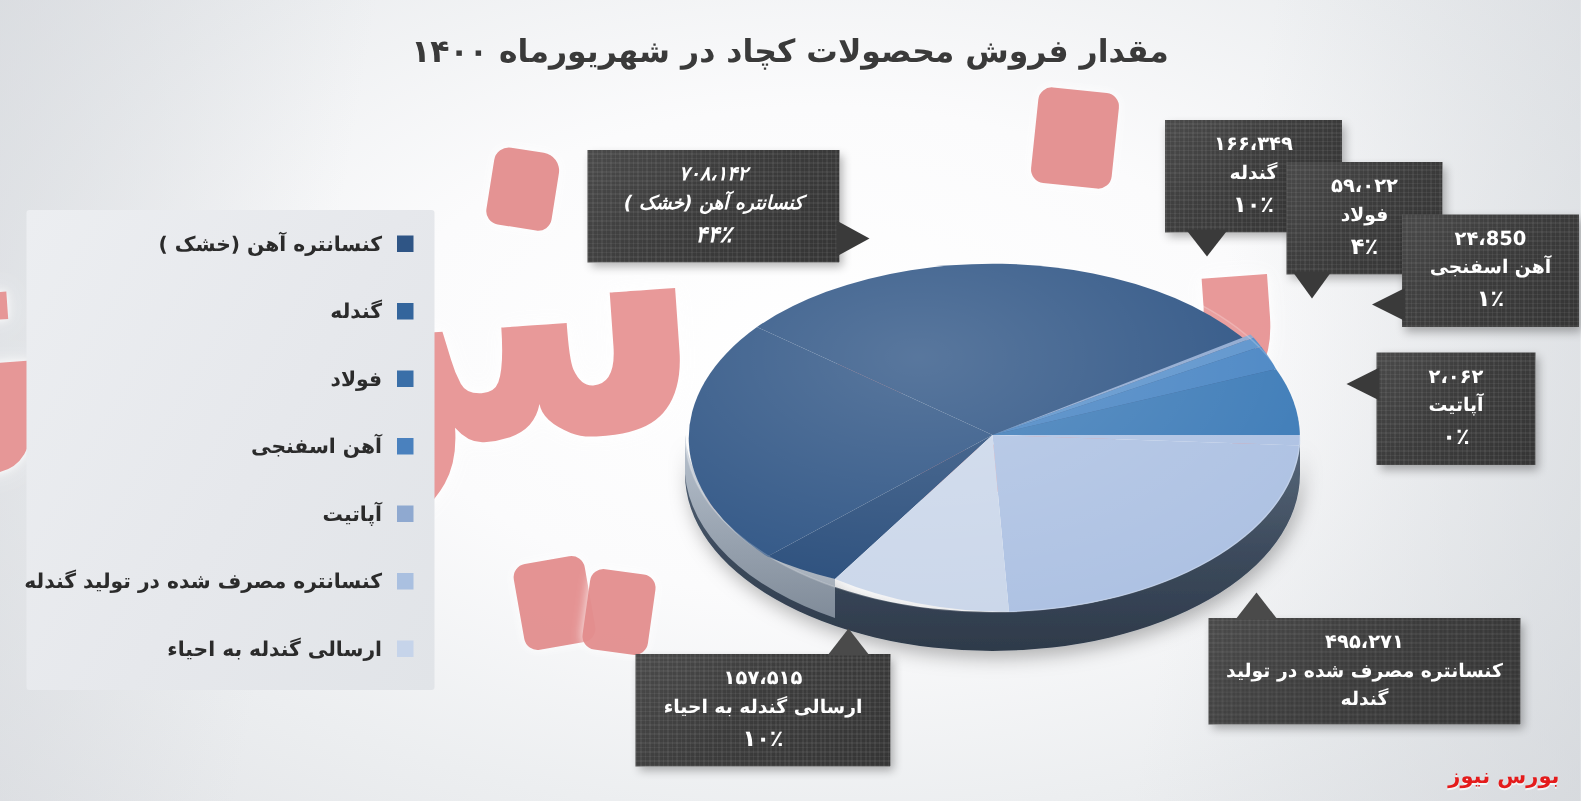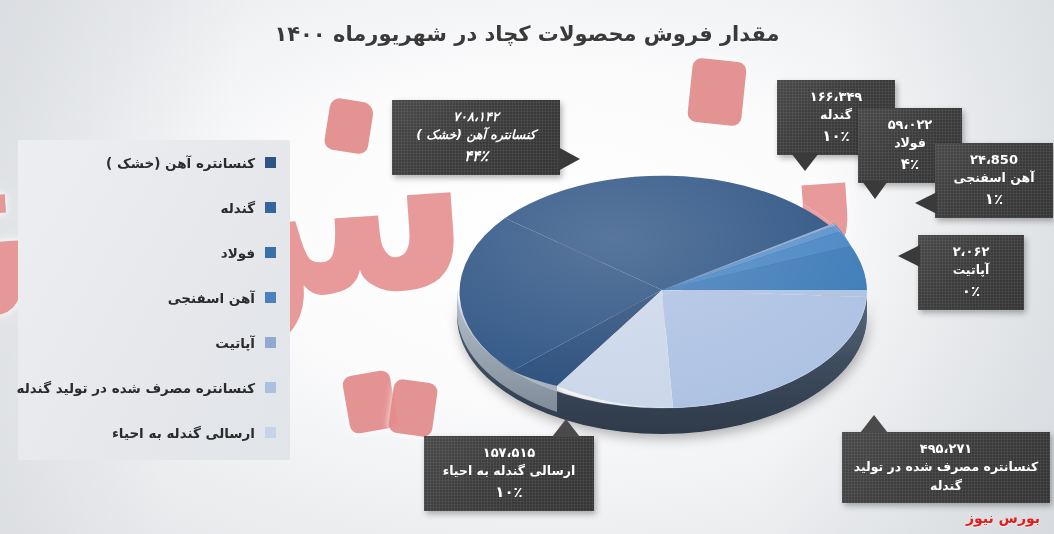--- a/index.html
+++ b/index.html
@@ -224,21 +224,21 @@
     <span class="tail" style="left:-20px;bottom:4px;border-top:11px solid transparent;border-bottom:11px solid transparent;border-right:22px solid #3a3a3a;"></span>
   </div>
 
   <div class="callout" style="left:918px;top:235px;width:84px;">
     <div class="num">۲،۰۶۲</div>
     <div class="nm">آپاتیت</div>
     <div class="pc">۰٪</div>
     <span class="tail" style="left:-20px;top:10px;border-top:11px solid transparent;border-bottom:11px solid transparent;border-right:22px solid #3a3a3a;"></span>
   </div>
 
-  <div class="callout" style="left:806px;top:432px;width:186px;margin-left:36px;">
+  <div class="callout" style="left:806px;top:412px;width:186px;">
     <div class="num">۴۹۵،۲۷۱</div>
     <div class="nm">کنسانتره مصرف شده در تولید گندله</div>
     <span class="tail" style="left:18px;top:-17px;border-left:14px solid transparent;border-right:14px solid transparent;border-bottom:18px solid #4a4a4a;"></span>
   </div>
 
   <div class="callout" style="left:424px;top:436px;width:148px;">
     <div class="num">۱۵۷،۵۱۵</div>
     <div class="nm">ارسالی گندله به احیاء</div>
     <div class="pc">۱۰٪</div>
     <span class="tail" style="right:14px;top:-17px;border-left:14px solid transparent;border-right:14px solid transparent;border-bottom:18px solid #4a4a4a;"></span>

